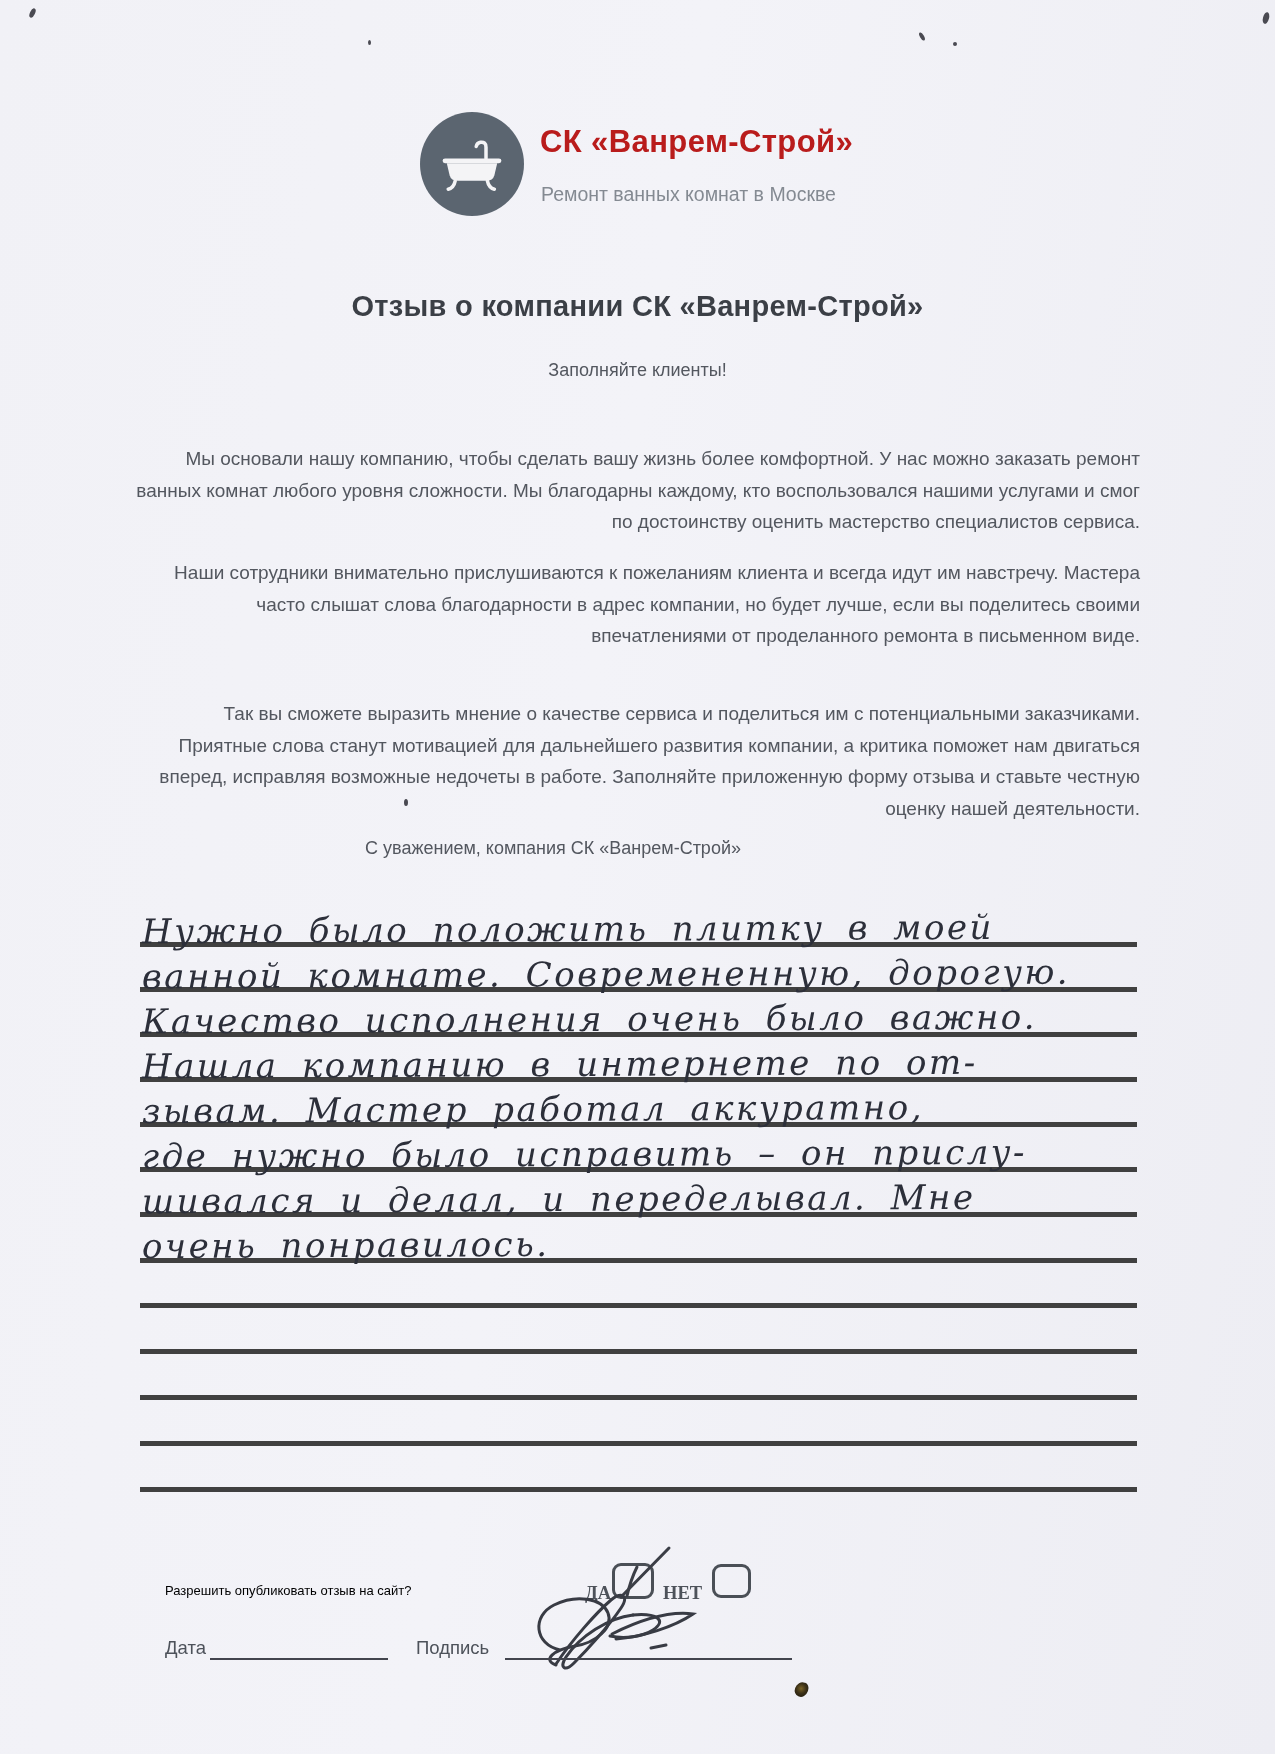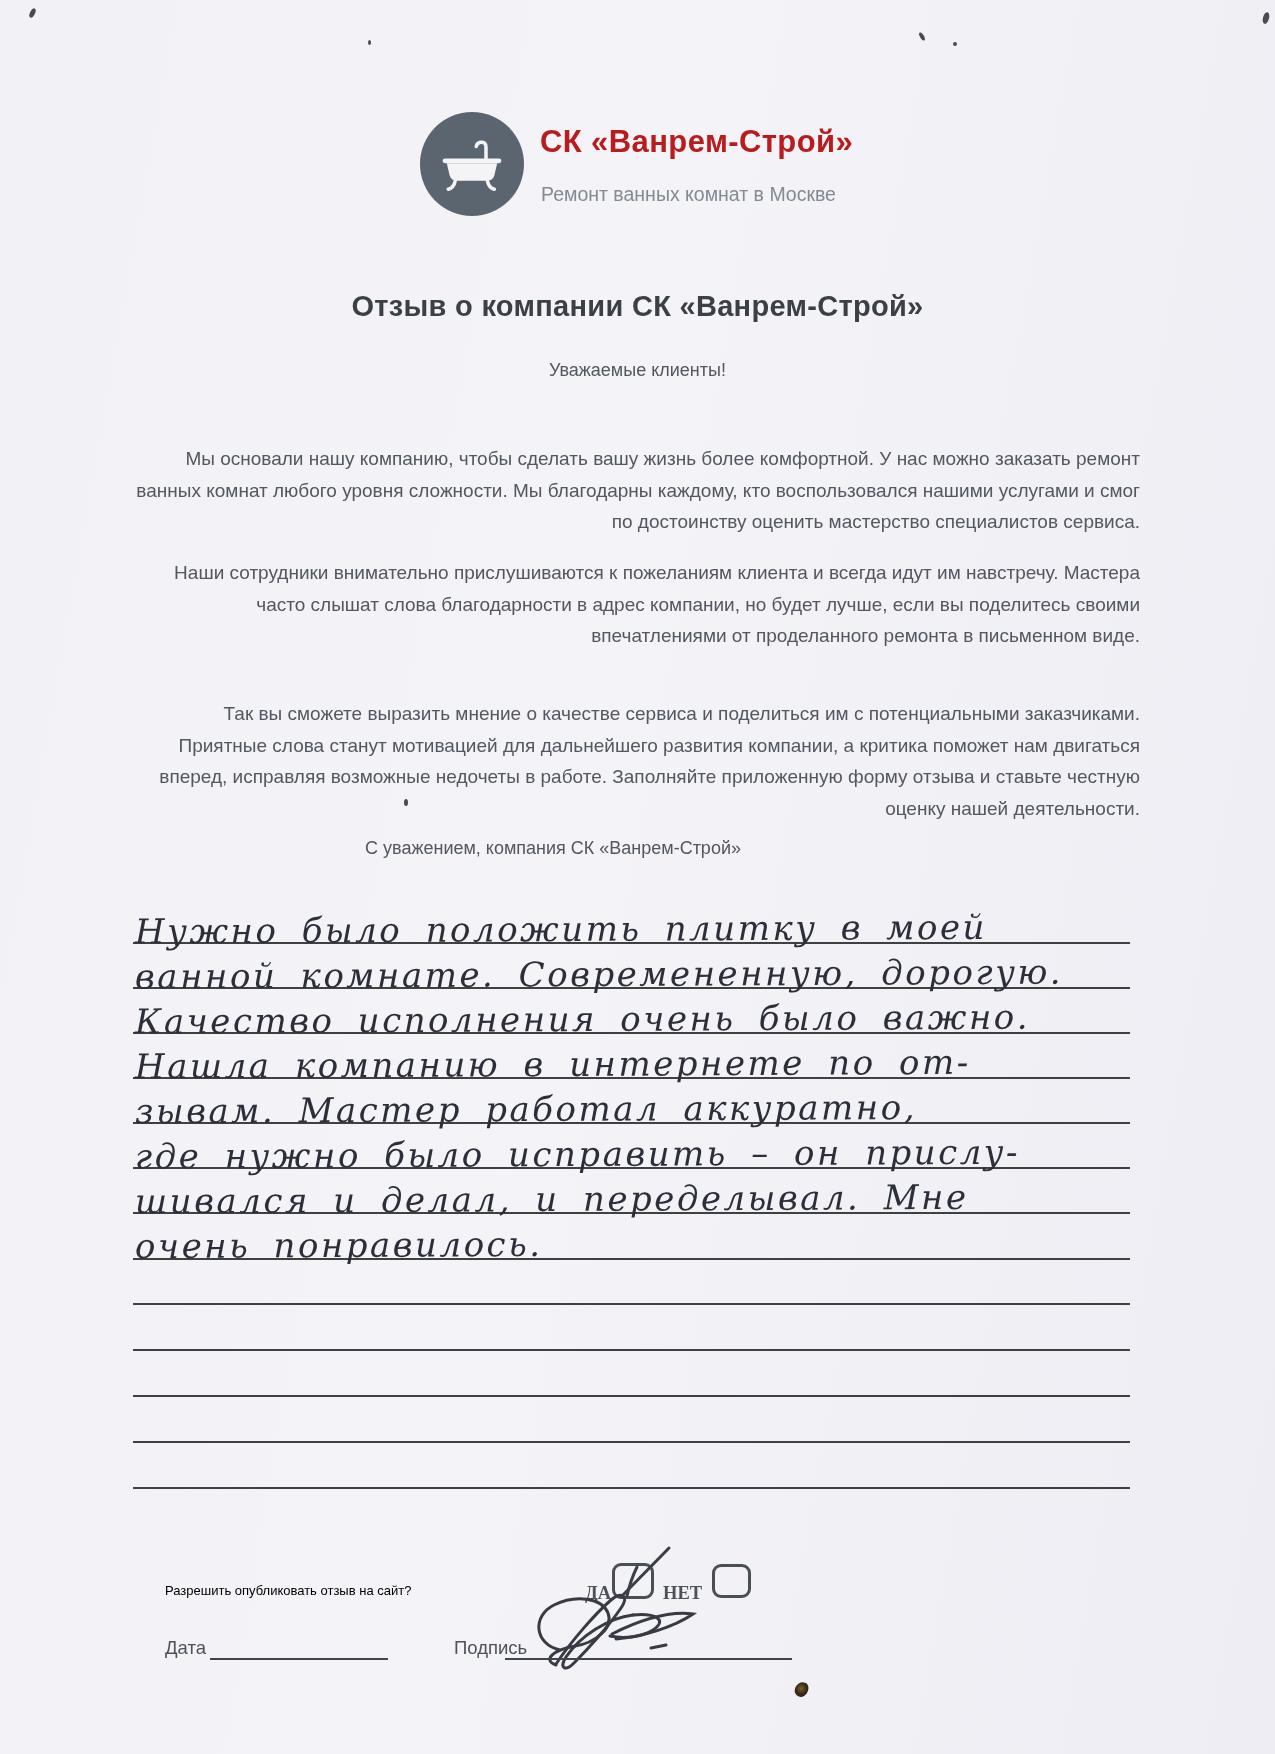--- a/index.html
+++ b/index.html
@@ -14,36 +14,36 @@
     background:#5b6570;display:flex;align-items:center;justify-content:center;}
   .company-name{left:540px;top:124px;font-size:31px;font-weight:bold;color:#b91c1c;letter-spacing:.4px;}
   .tagline{left:541px;top:167px;font-size:19.5px;color:#848a92;margin-top:16px;}
   
   .doc-title{left:0;top:290px;width:1275px;text-align:center;font-size:29px;font-weight:bold;color:#3b3f46;letter-spacing:.3px;}
   .greeting{left:0;top:360px;width:1275px;text-align:center;font-size:18px;color:#53575f;}
   .para{left:135px;width:1005px;text-align:right;font-size:19px;line-height:31.5px;color:#53575f;}
   .p1{top:424px;} .p2{top:537px;margin-top:20px;} .p3{top:679px;}
   .signoff{left:0;top:838px;width:1106px;text-align:center;font-size:18px;color:#53575f;}
   
-  .line{position:absolute;left:133px;width:997px;height:44px;border-bottom:2px solid #404040;}
+  .line{position:absolute;left:140px;width:997px;height:44px;border-bottom:5px solid #404040;}
   .hand{position:absolute;left:2px;bottom:-7px;white-space:nowrap;
     font-family:"DejaVu Serif",serif;font-style:italic;font-size:34px;color:#2c2f3a;
     letter-spacing:2.5px;word-spacing:10px;transform:rotate(-.3deg);}
   
   .q-label{left:165px;top:1583px;font-size:13px;color:#000000;}
   .yn-label{font-size:18.5px;color:#4d525a;font-weight:bold;font-family:Liberation Serif, serif;}
   .yes-label{left:585px;top:1583px;}
   .no-label{left:663px;top:1583px;}
   .checkbox{border:3px solid #4a4f56;border-radius:9px;background:transparent;}
   .cb-yes{left:612px;top:1563px;width:36px;height:30px;}
   .cb-no{left:712px;top:1564px;width:33px;height:28px;}
   
   .foot-label{font-size:18.5px;color:#4d525a;}
   .date-label{left:165px;top:1637px;}
-  .sig-label{left:454px;top:1637px;}
+  .sig-label{left:416px;top:1637px;}
   .write-line{border-bottom:2px solid #43454e;height:20px;}
   .date-line{left:210px;top:1638px;width:178px;}
   .sig-line{left:505px;top:1638px;width:287px;}
   
   .speck{border-radius:50%;background:#4a4a52;}
   .s1{left:30px;top:8px;width:5px;height:10px;transform:rotate(25deg);}
   .s2{left:368px;top:40px;width:3px;height:5px;}
   .s3{left:920px;top:32px;width:4px;height:9px;transform:rotate(-30deg);}
   .s4{left:953px;top:42px;width:4px;height:4px;}
   .s5{left:1263px;top:12px;width:6px;height:12px;transform:rotate(15deg);}
@@ -70,21 +70,21 @@
       <path d="M14 49 L18 66 Q20 74 30 74 L70 74 Q80 74 82 66 L86 49 Z" fill="#f4f4f6" stroke="none"></path>
       <path d="M26 74 Q24 84 16 86" stroke-width="5"></path>
       <path d="M72 74 Q74 84 82 86" stroke-width="5"></path>
     </g>
   </svg>
 </div>
 <div class="abs company-name">СК «Ванрем-Строй»</div>
 <div class="abs tagline">Ремонт ванных комнат в Москве</div>
 
 <div class="abs doc-title">Отзыв о компании СК «Ванрем-Строй»</div>
-<div class="abs greeting">Уважаемые клиенты!</div>
+<div class="abs greeting">Заполняйте клиенты!</div>
 <p class="abs para p1">Мы основали нашу компанию, чтобы сделать вашу жизнь более комфортной. У нас можно заказать ремонт ванных комнат любого уровня сложности. Мы благодарны каждому, кто воспользовался нашими услугами и смог по достоинству оценить мастерство специалистов сервиса.</p>
 <p class="abs para p2">Наши сотрудники внимательно прислушиваются к пожеланиям клиента и всегда идут им навстречу. Мастера часто слышат слова благодарности в адрес компании, но будет лучше, если вы поделитесь своими впечатлениями от проделанного ремонта в письменном виде.</p>
 <p class="abs para p3">Так вы сможете выразить мнение о качестве сервиса и поделиться им с потенциальными заказчиками. Приятные слова станут мотивацией для дальнейшего развития компании, а критика поможет нам двигаться вперед, исправляя возможные недочеты в работе. Заполняйте приложенную форму отзыва и ставьте честную оценку нашей деятельности.</p>
 <div class="abs signoff">С уважением, компания СК «Ванрем-Строй»</div>
 
 <div class="line" style="top:898px">
     <span class="hand">Нужно было положить плитку в моей</span>
   </div>
 <div class="line" style="top:943px">
     <span class="hand">ванной комнате. Современенную, дорогую.</span>

